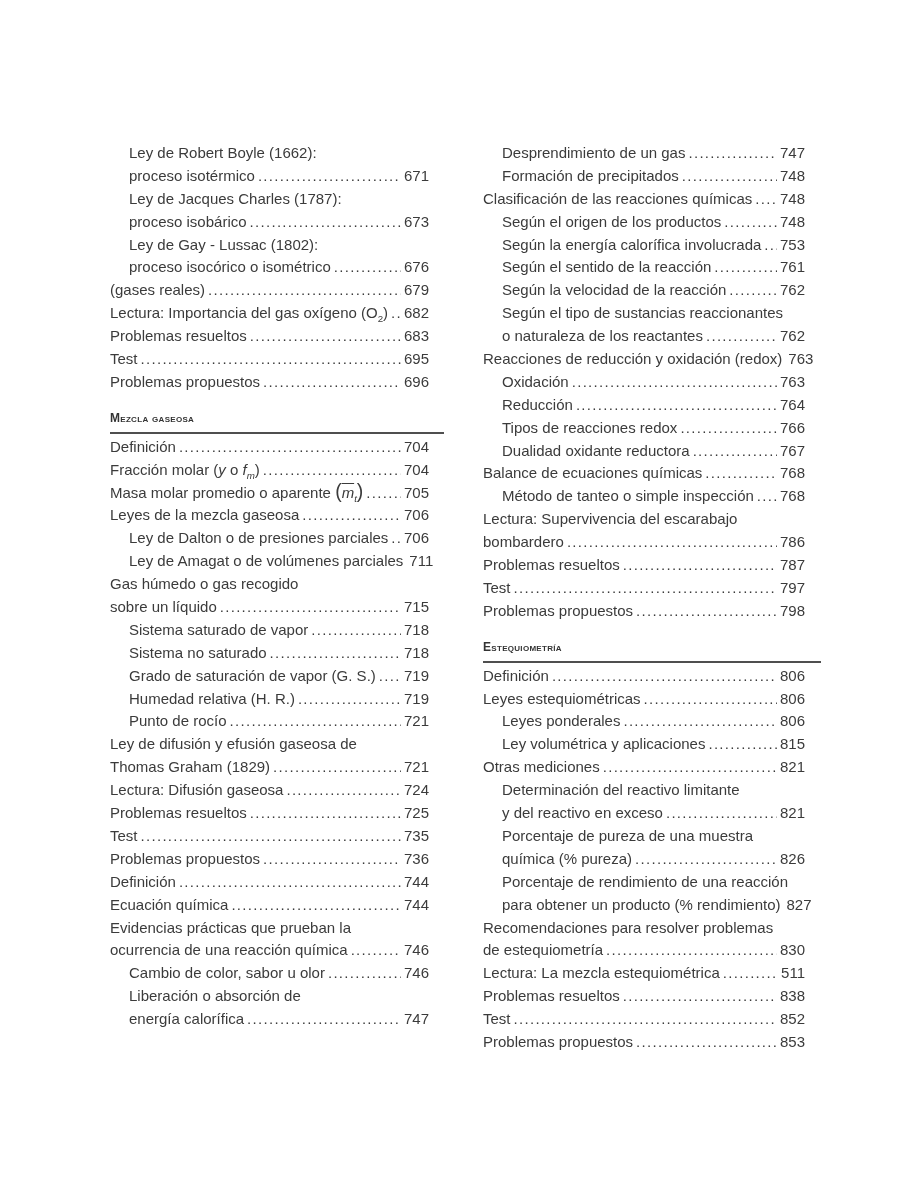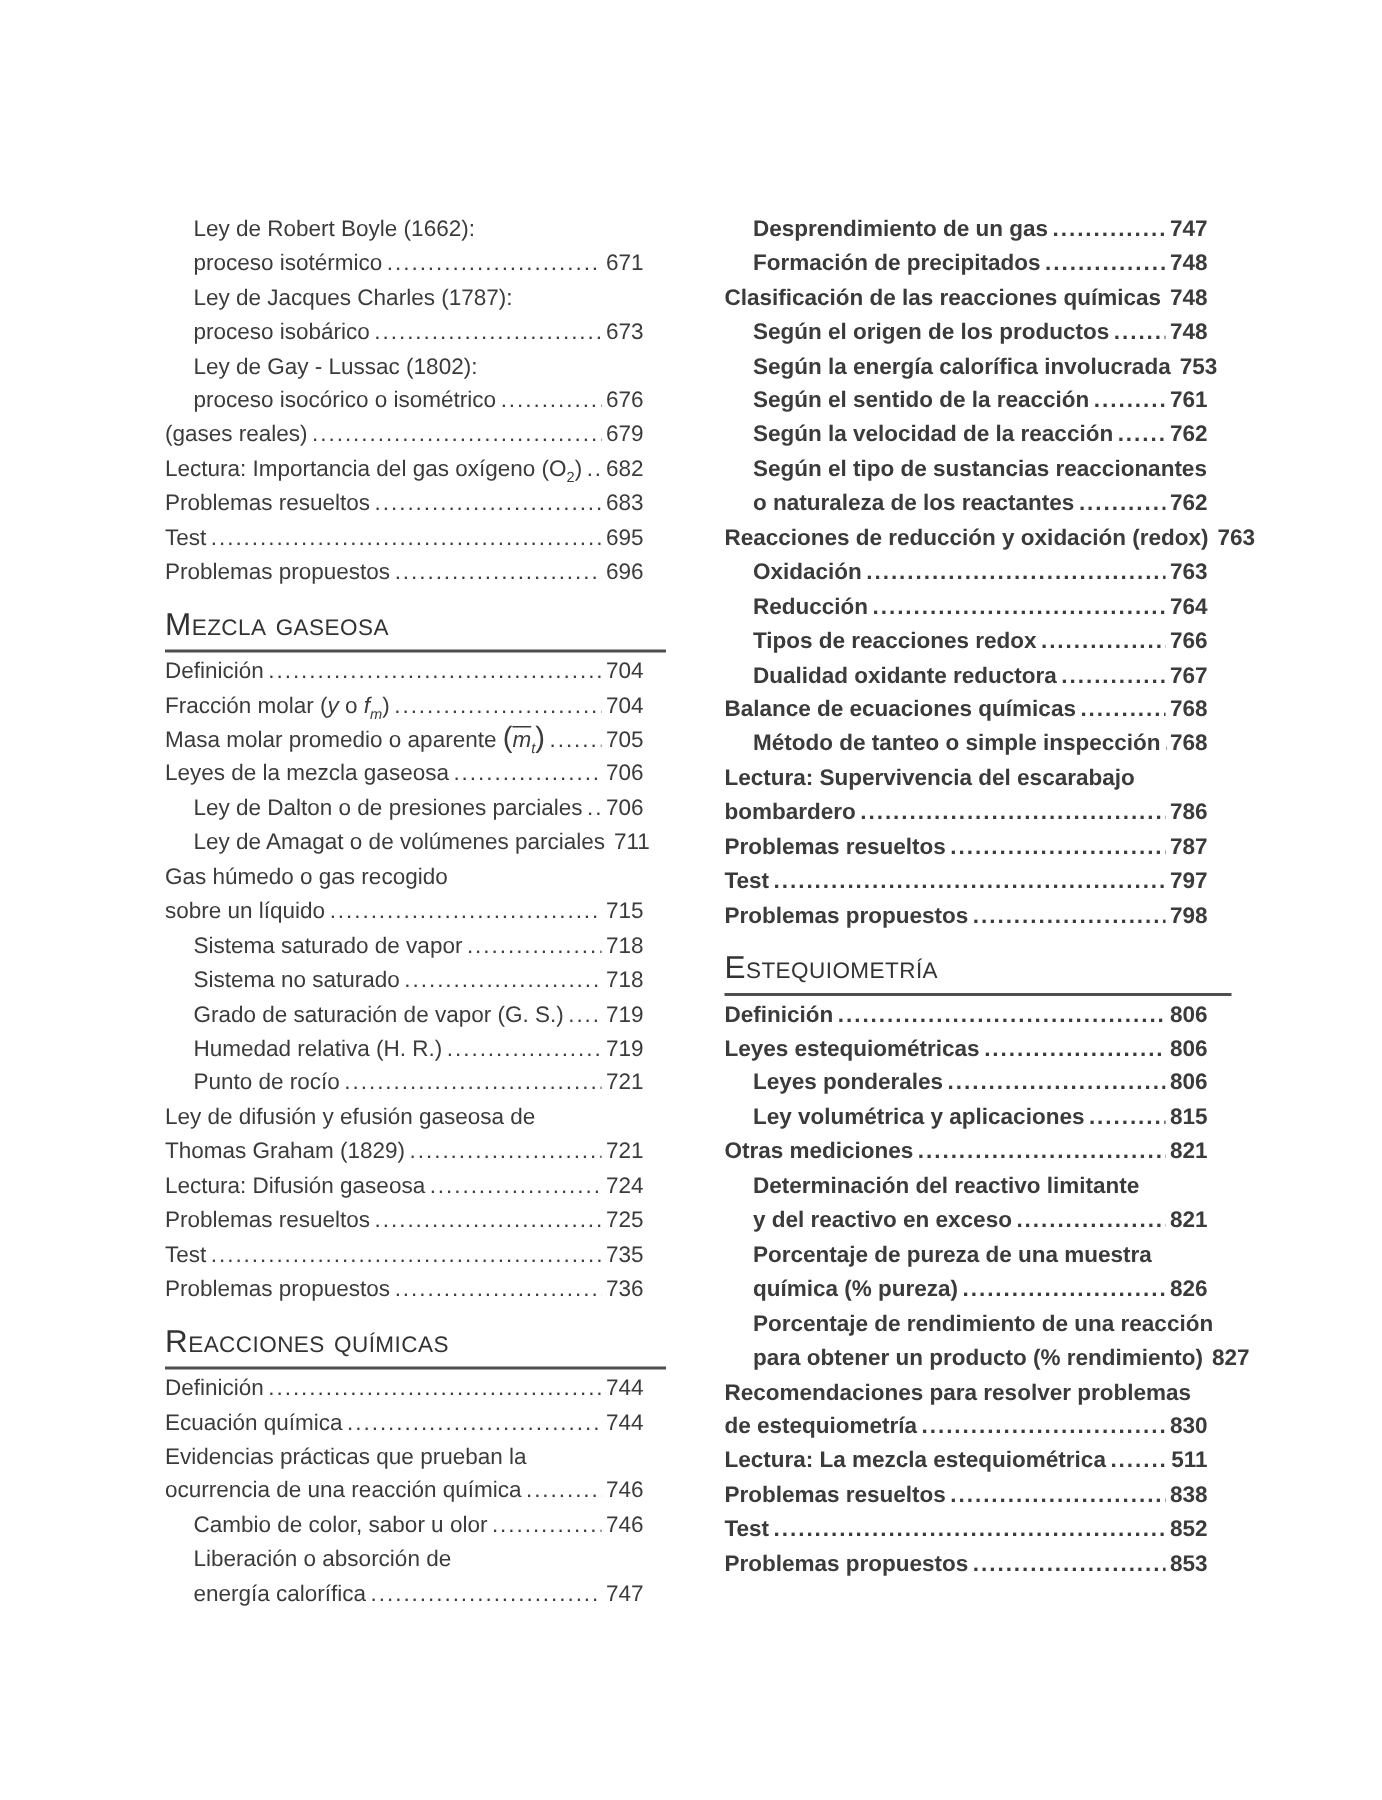--- a/index.html
+++ b/index.html
@@ -16,21 +16,21 @@
   .col-right{left:483px;width:338px;}
 
   .line{
     display:flex;
     align-items:baseline;
     height:22.9px;
     font-size:15px;
     padding-right:15px;
     box-sizing:border-box;
   }
-  .col-right .line{padding-right:16px;font-weight:bold;}
+  .col-right .line{padding-right:16px;}
   .line.ind{padding-left:19px;}
 
   .t{white-space:nowrap;flex-shrink:0;}
   .dots{
     flex:1 1 0;
     min-width:0;
     overflow:hidden;
     white-space:nowrap;
     margin:0 3px 0 3px;
     color:#3b3b3b;
@@ -41,22 +41,22 @@
   }
   .p{white-space:nowrap;flex-shrink:0;}
 
   .section-header{
     margin:9px 0 4px;
     line-height:24px;
     padding-bottom:2px;
     border-bottom:2px solid #4f4f4f;
   }
   .section-title{
-    font-weight:400;
-    font-size:21px;
+    font-weight:700;
+    font-size:12px;
     font-variant:small-caps;
     letter-spacing:.3px;
     color:#333333;
   }
 
   sub{font-size:.65em;line-height:0;}
   i{font-style:italic;}
   .ov{font-style:italic;text-decoration:overline;}
   .bp{font-size:1.3em;line-height:0;}
 </style>
@@ -199,21 +199,20 @@
       <div class="line">
         <span class="t">Test</span>
         <span class="dots"></span>
         <span class="p">735</span>
       </div>
       <div class="line">
         <span class="t">Problemas propuestos</span>
         <span class="dots"></span>
         <span class="p">736</span>
       </div>
-      <div class="section-header"><span class="section-title">Reacciones químicas</span></div>
       <div class="line">
         <span class="t">Definición</span>
         <span class="dots"></span>
         <span class="p">744</span>
       </div>
       <div class="line">
         <span class="t">Ecuación química</span>
         <span class="dots"></span>
         <span class="p">744</span>
       </div>

